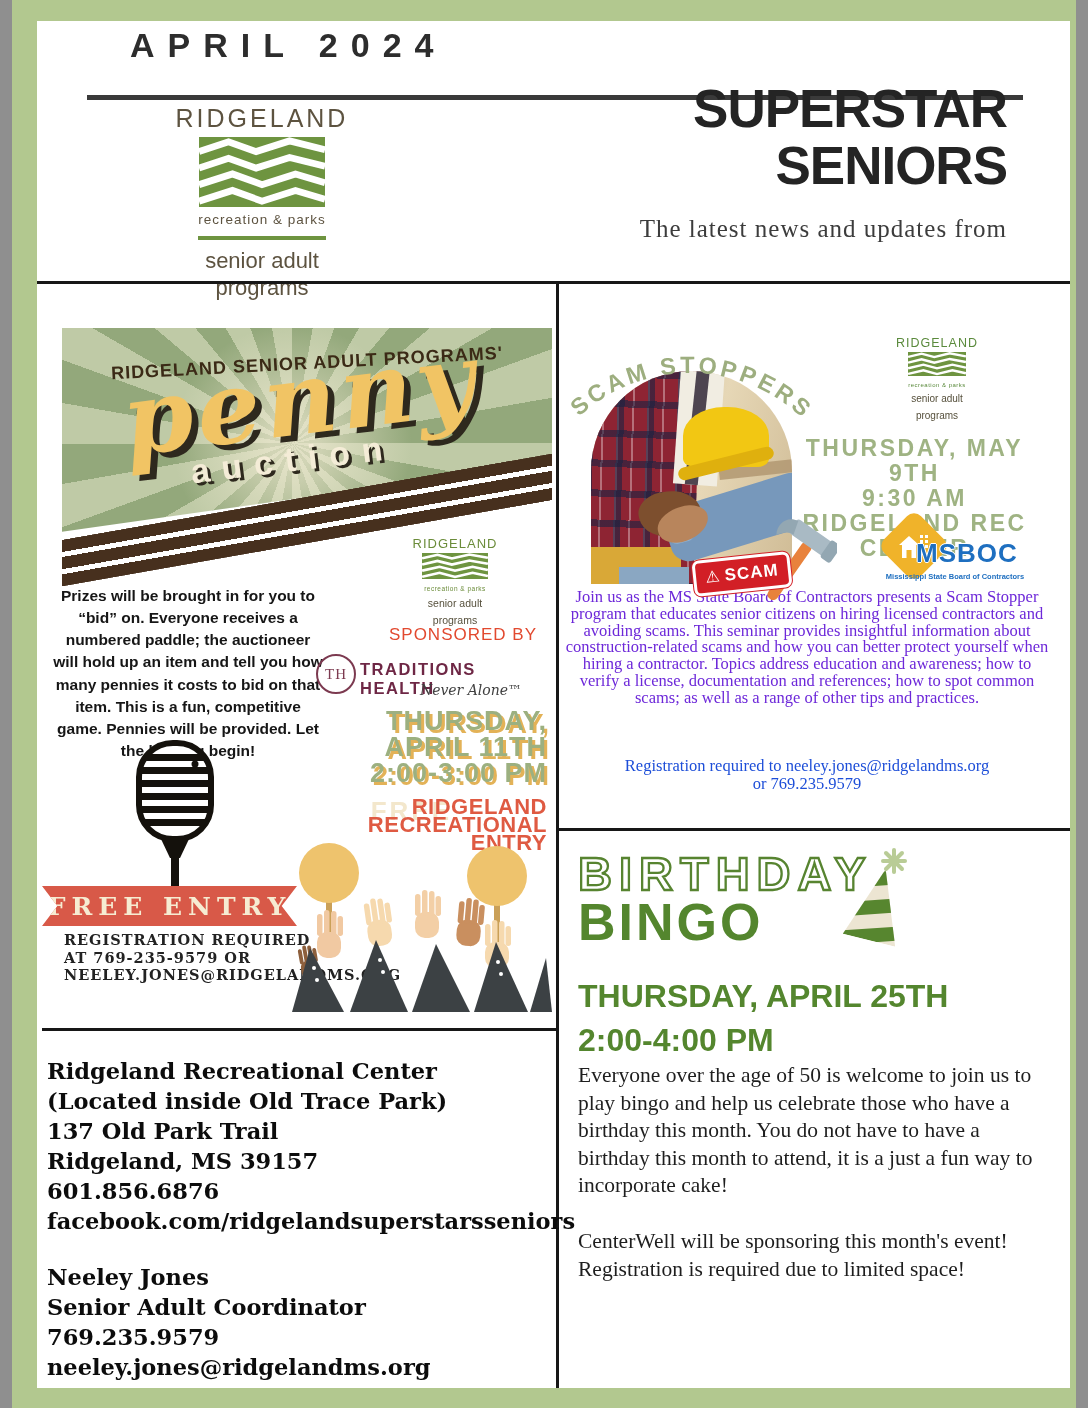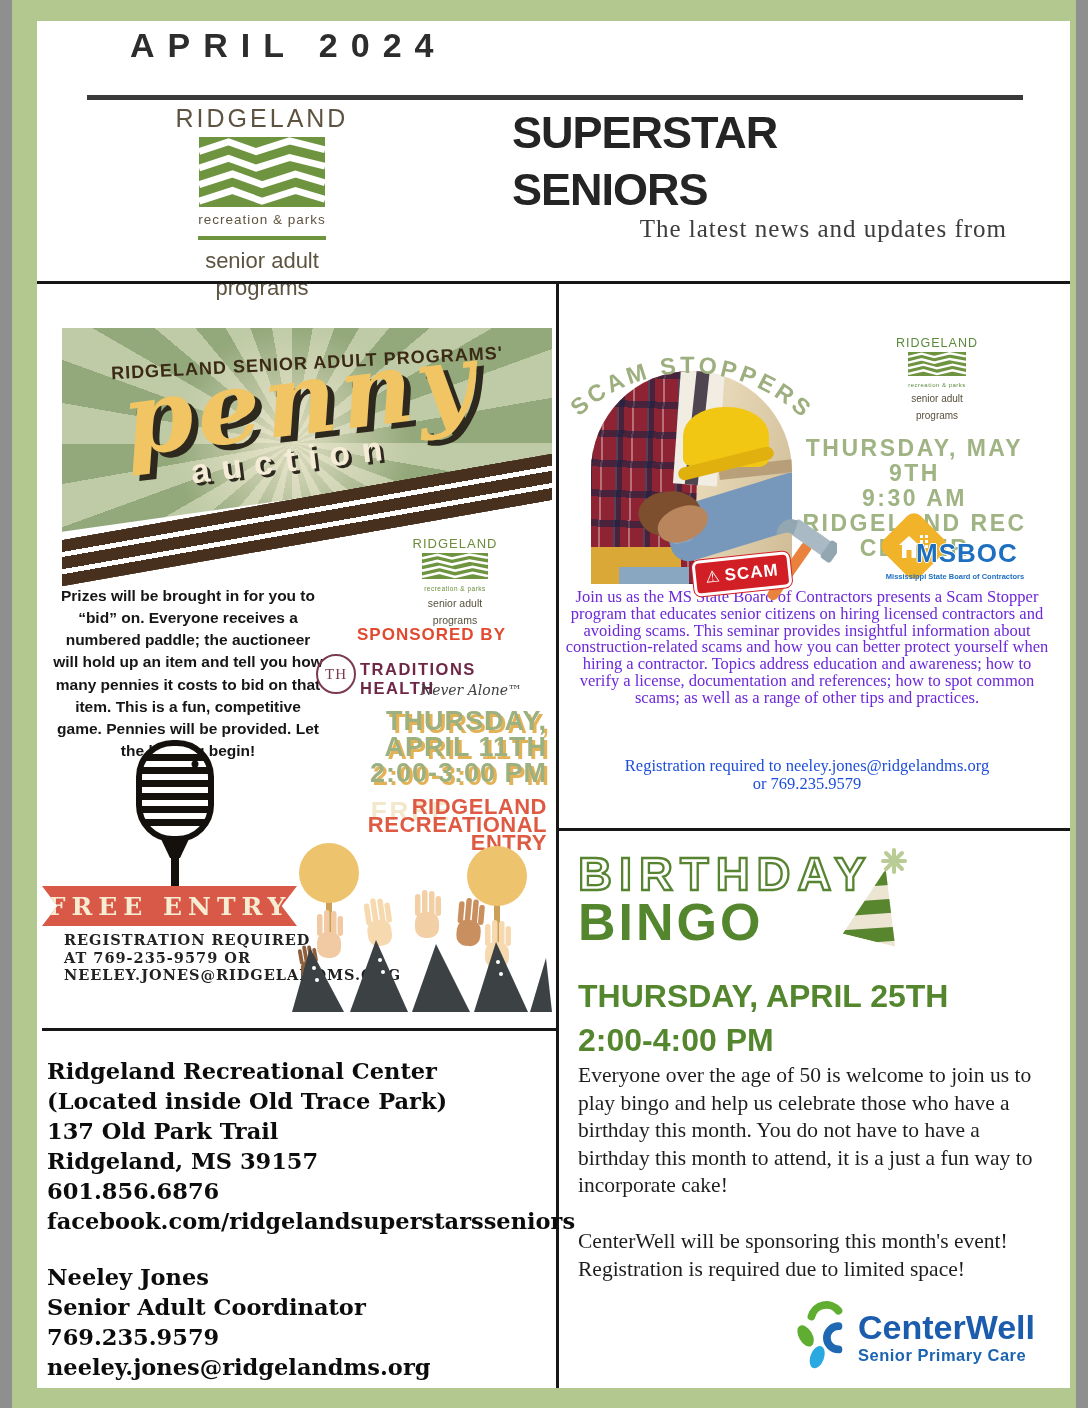--- a/index.html
+++ b/index.html
@@ -10,21 +10,21 @@
 
   
   .issue{left:118px;top:26px;font-size:34px;font-weight:800;letter-spacing:13px;color:#2d2d2d;}
   .hrule{left:75px;top:95px;width:936px;height:5px;background:#3a3a3a;}
   .logo{left:150px;top:104px;width:200px;text-align:center;color:#5d5340;}
   .logo .word{font-size:25px;letter-spacing:3px;}
   .logo .box{width:126px;height:70px;margin:4px auto 0;background:#6e9440;}
   .logo .tag{font-size:13.5px;letter-spacing:1px;margin-top:5px;}
   .logo .grule{width:128px;height:4px;background:#6e9440;margin:9px auto 7px;}
   .logo .prog{font-size:22px;line-height:27px;}
-  .title{left:500px;top:104px;width:495px;font-weight:800;font-size:45px;
+  .title{left:500px;top:80px;width:495px;text-align:right;font-weight:800;font-size:53px;
          line-height:57px;color:#242424;letter-spacing:-1px;}
   .subtitle{left:500px;top:212px;width:495px;text-align:right;font-family:"Liberation Serif",serif;
             font-size:25px;line-height:34px;color:#3c3c3c;letter-spacing:1px;}
 
   
   .tdiv{left:25px;top:281px;width:1033px;height:3px;background:#171717;}
   .vdiv{left:544px;top:281px;width:3px;height:1107px;background:#171717;}
   .ldiv{left:30px;top:1028px;width:514px;height:3px;background:#171717;}
   .rdiv{left:547px;top:828px;width:511px;height:3px;background:#171717;}
 
@@ -46,21 +46,21 @@
   .auctionword{left:128px;top:112px;font-size:34px;font-weight:800;letter-spacing:12px;
                color:#f4ecd7;transform:rotate(-7deg);text-shadow:3px 3px 0 #2e291e;}
   .pdesc{left:-10px;top:257px;width:272px;text-align:center;font-size:15.5px;font-weight:700;
          line-height:1.43;color:#161616;}
   .minilogo{text-align:center;}
   .pennylogo{left:350px;top:208px;width:86px;}
   .minilogo .mword{font-size:13px;letter-spacing:1px;color:#6b8c3a;}
   .minilogo .mbox{margin:2px auto;}
   .minilogo .mtag{font-size:6.5px;letter-spacing:.5px;color:#6b8c3a;}
   .minilogo .mprog{font-size:10.5px;line-height:12px;color:#56503c;margin-top:5px;}
-  .sponsored{left:295px;top:297px;width:180px;text-align:left;font-size:17px;font-weight:700;
+  .sponsored{left:295px;top:297px;width:180px;text-align:right;font-size:17px;font-weight:400;
              letter-spacing:1px;color:#e2492f;}
   .thcircle{left:254px;top:326px;width:36px;height:36px;border:2px solid #7c3a50;border-radius:50%;
             display:flex;align-items:center;justify-content:center;font-family:"Liberation Serif",serif;
             font-size:15px;color:#7c3a50;letter-spacing:1px;}
   .thname{left:298px;top:332px;font-size:16.5px;letter-spacing:1.5px;font-weight:600;color:#6e2745;}
   .thtag{left:334px;top:354px;width:150px;text-align:center;font-family:"DejaVu Serif",serif;
          font-style:italic;font-size:14px;color:#404040;}
   .pdate{right:5px;top:380px;text-align:right;font-size:27px;font-weight:800;line-height:26px;
          color:#9cb080;letter-spacing:1px;text-shadow:3px 3px 0 #e3b257;}
   .ghost{right:100px;top:468px;font-size:26px;font-weight:800;letter-spacing:3px;color:#f3e7cc;}
@@ -467,27 +467,13 @@
         <line x1="66" y1="5" x2="50" y2="21"></line>
       </g>
     </svg>
   </div>
 
   <div class="abs bdate">THURSDAY, APRIL 25TH</div>
   <div class="abs btime">2:00-4:00 PM</div>
   <div class="abs bpara bpara1">Everyone over the age of 50 is welcome to join us to play bingo and help us celebrate those who have a birthday this month. You do not have to have a birthday this month to attend, it is a just a fun way to incorporate cake!</div>
   <div class="abs bpara bpara2">CenterWell will be sponsoring this month's event! Registration is required due to limited space!</div>
 
-  <div class="abs cw">
-    <div>
-      <svg width="58" height="74" viewBox="0 0 60 74">
-        <path d="M18,20 A16,16 0 0 1 46,14" stroke="#5fae31" stroke-width="8" fill="none" stroke-linecap="round"></path>
-        <ellipse cx="12" cy="40" rx="7" ry="12" fill="#5fae31" transform="rotate(-30 12 40)"></ellipse>
-        <ellipse cx="24" cy="62" rx="7" ry="12" fill="#2aa9e0" transform="rotate(20 24 62)"></ellipse>
-        <path d="M46,30 A11,11 0 1 0 46,54" stroke="#1f68b2" stroke-width="8" fill="none" stroke-linecap="round"></path>
-      </svg>
-    </div>
-    <div class="cwtext">
-      <div class="cwname">CenterWell</div>
-      <div class="cwtag">Senior Primary Care</div>
-    </div>
-  </div>
 </div>
 
 </body></html>

